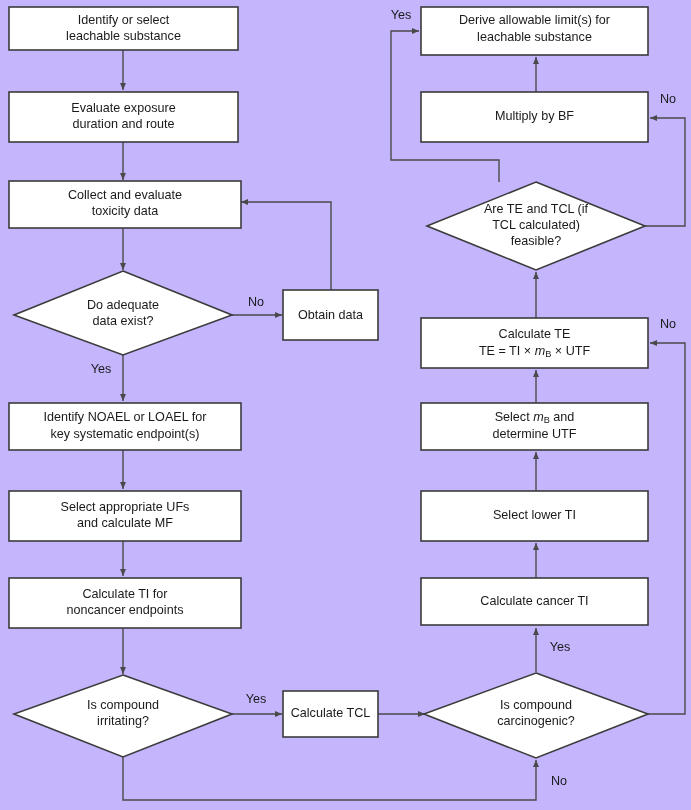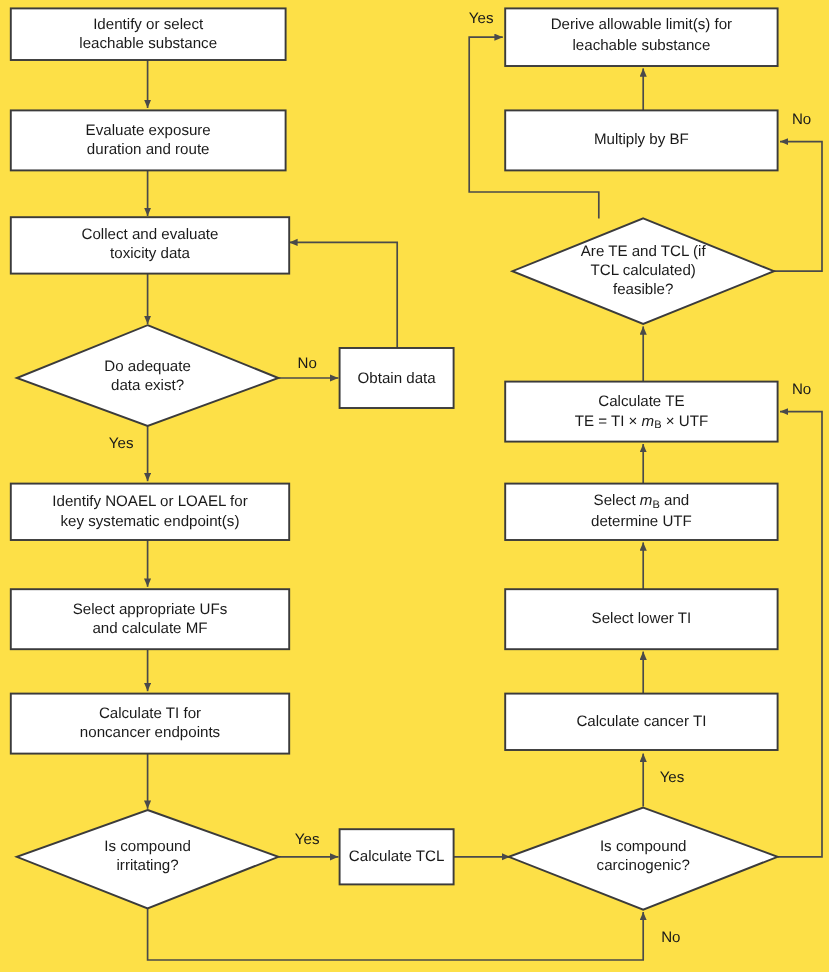--- a/index.html
+++ b/index.html
@@ -4,21 +4,21 @@
 <style>
   html, body {
     margin: 0;
     padding: 0;
     background: #ffffff;
   }
   #flowchart-root {
     position: relative;
     width: 691px;
     height: 810px;
-    background: #fde047;
+    background: #c4b5fd;
     font-family: "Liberation Sans", sans-serif;
   }
   svg.chart-svg {
     display: block;
     width: 691px;
     height: 810px;
   }
   .node-box {
     fill: #ffffff;
     stroke: #3b3b3b;

